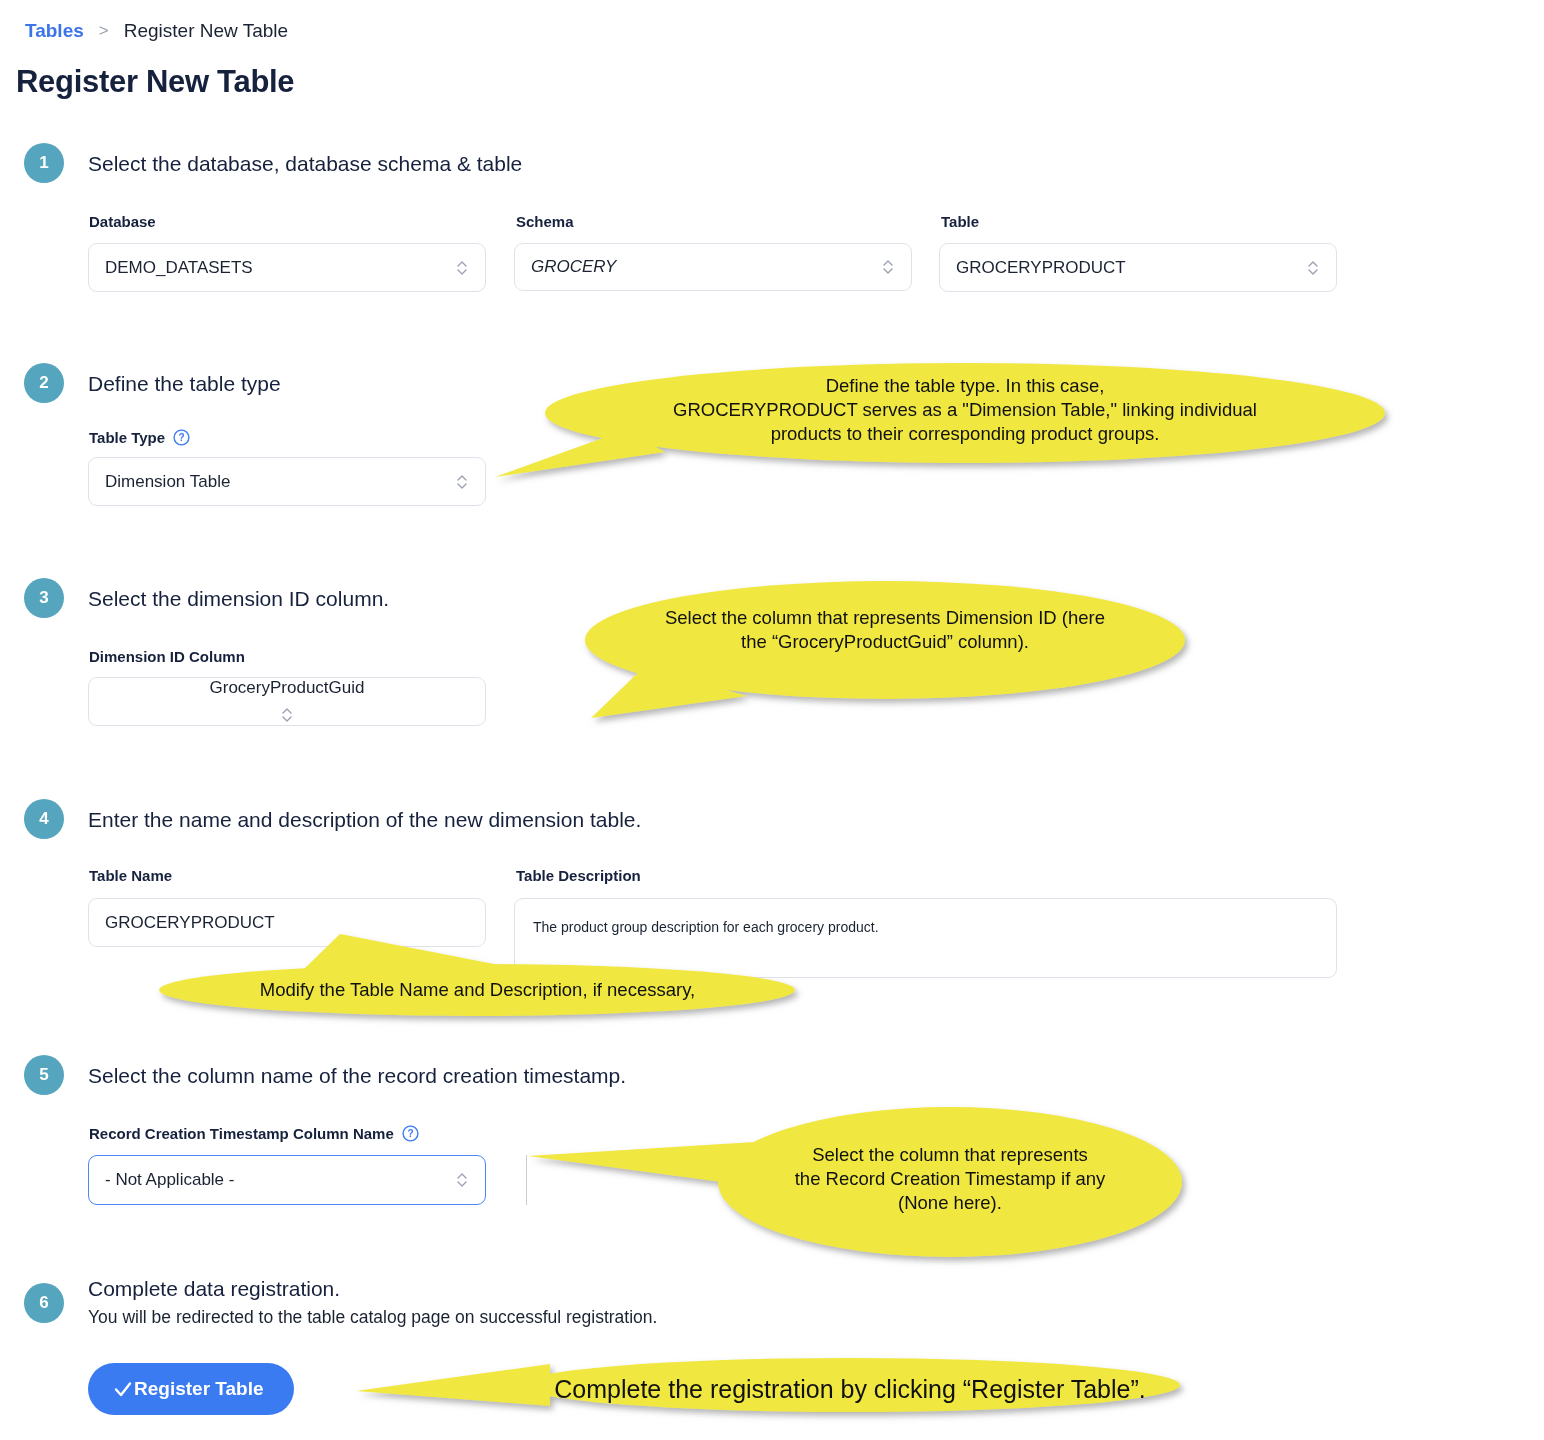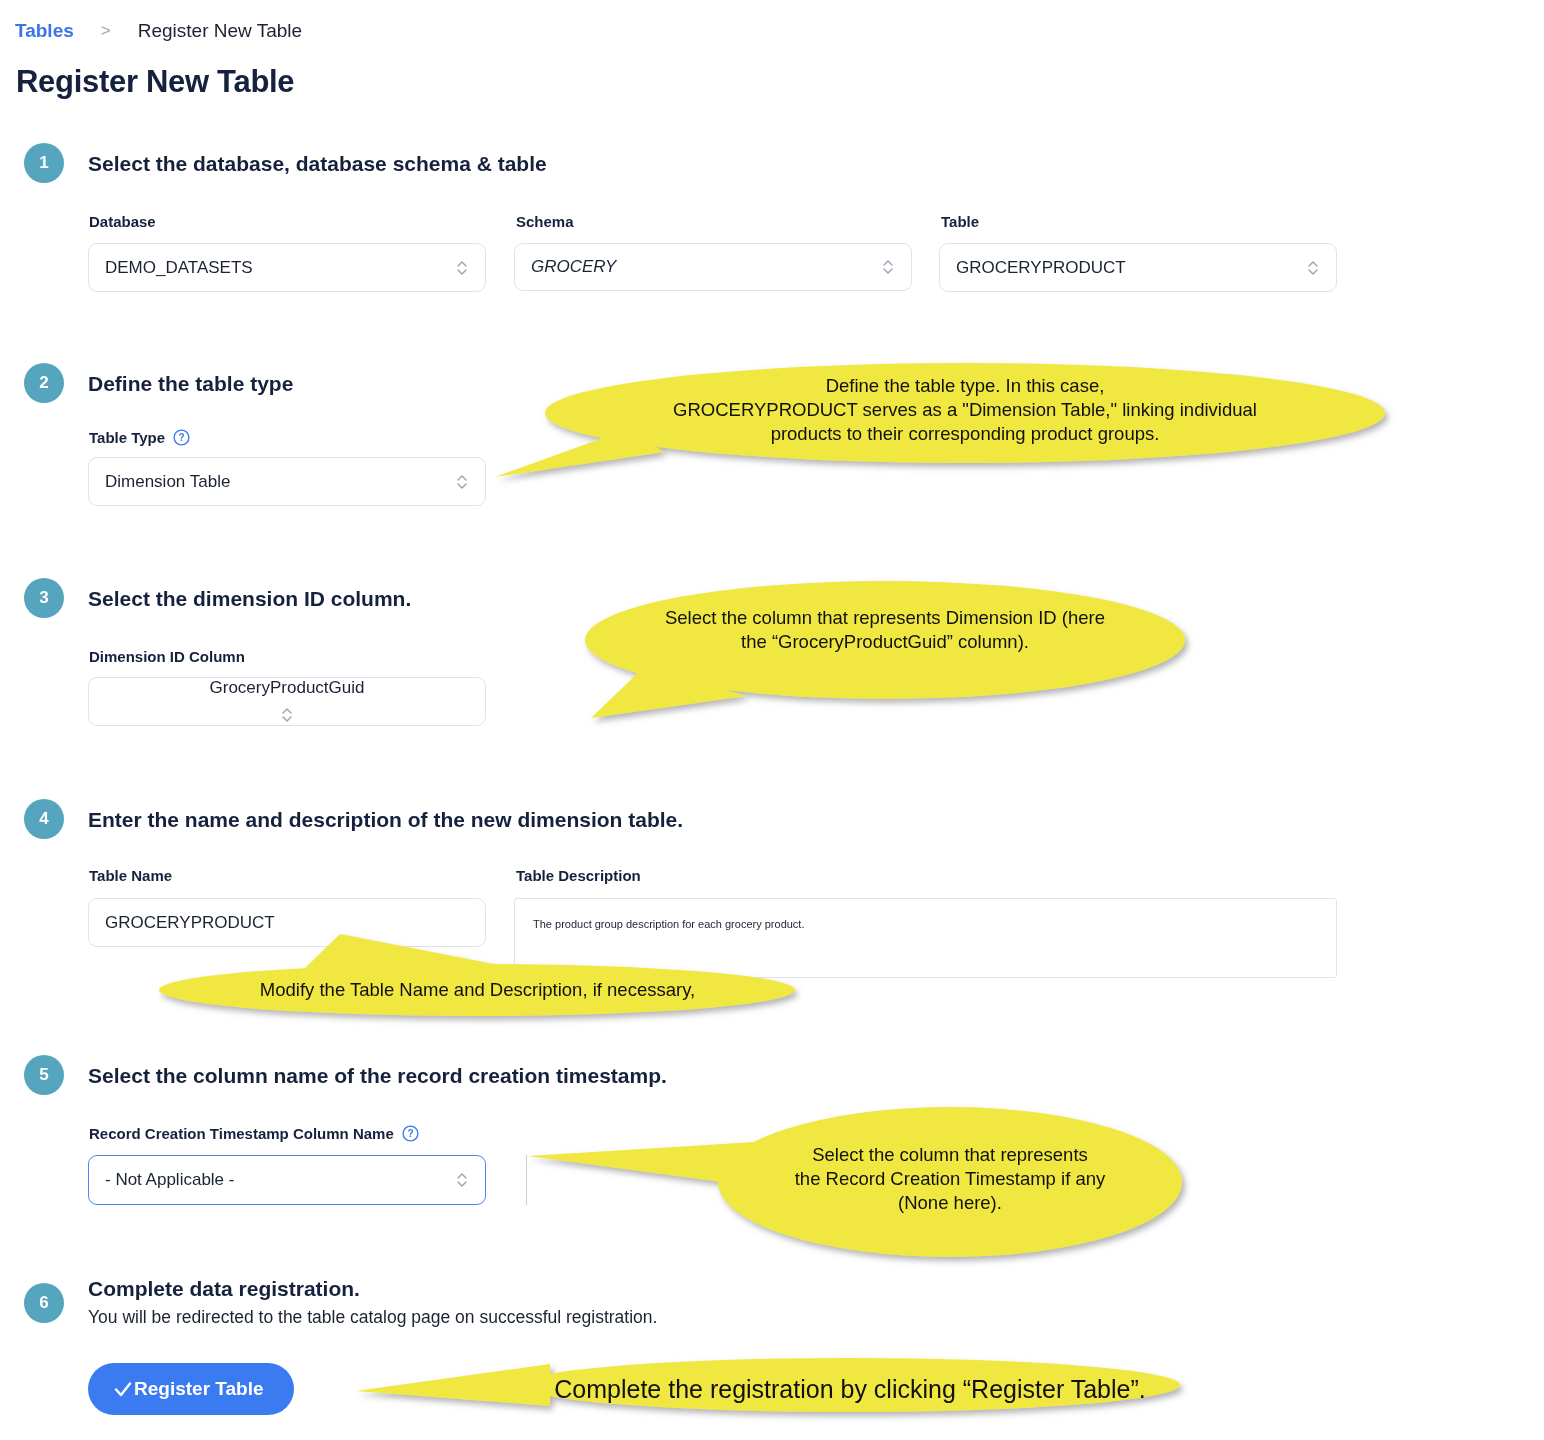--- a/index.html
+++ b/index.html
@@ -9,23 +9,23 @@
     height: 1440px;
     background: #ffffff;
     font-family: "Liberation Sans", sans-serif;
     color: #1b2333;
     position: relative;
     overflow: hidden;
   }
 
   
   .breadcrumb {
-    position:absolute; left:15px; top:20px;
+    position:absolute; left:25px; top:20px;
     font-size:19px; font-weight:600;
-    display:flex; align-items:center; gap:27px;
+    display:flex; align-items:center; gap:15px;
     white-space:nowrap;
   }
   .bc-link { color:#3b73e8; cursor:pointer; }
   .bc-sep { color:#9aa2b1; font-weight:500; font-size:17px; }
   .bc-current { color:#1b2333; font-weight:500; }
 
   
   .page-title {
     position:absolute; left:16px; top:64px;
     font-size:31px; font-weight:700; letter-spacing:-0.3px;
@@ -35,21 +35,21 @@
   
   .step-badge {
     position:absolute;
     width:40px; height:40px; border-radius:50%;
     background:#54a5bd; color:#ffffff;
     font-size:17px; font-weight:600;
     display:flex; align-items:center; justify-content:center;
   }
   .step-title {
     position:absolute;
-    font-size:21px; font-weight:700; color:#16213d;
+    font-size:21px; font-weight:400; color:#16213d;
     white-space:nowrap;
   }
   .step-sub {
     position:absolute;
     font-size:17.5px; font-weight:400; color:#1b2333;
     white-space:nowrap;
   }
 
   
   .field-label {
@@ -77,22 +77,22 @@
   .ctrl.focused { border:1.5px solid #4a89f3; }
   .ctrl .val { flex:1 1 auto; white-space:nowrap; overflow:hidden; }
   .stepper-icon {
     flex:0 0 auto; width:14px; height:20px;
     color:#9aa2b1;
   }
   .textarea-ctrl {
     position:absolute;
     background:#ffffff;
     border:1px solid #dfe3e9;
-    border-radius:3px;
-    font-size:11px; color:#1b2333;
+    border-radius:9px;
+    font-size:14px; color:#1b2333;
     padding:18px 18px;
     line-height:1.45;
   }
 
   
   .tick-line {
     position:absolute;
     width:1px; background:#c9ced8;
   }
 

